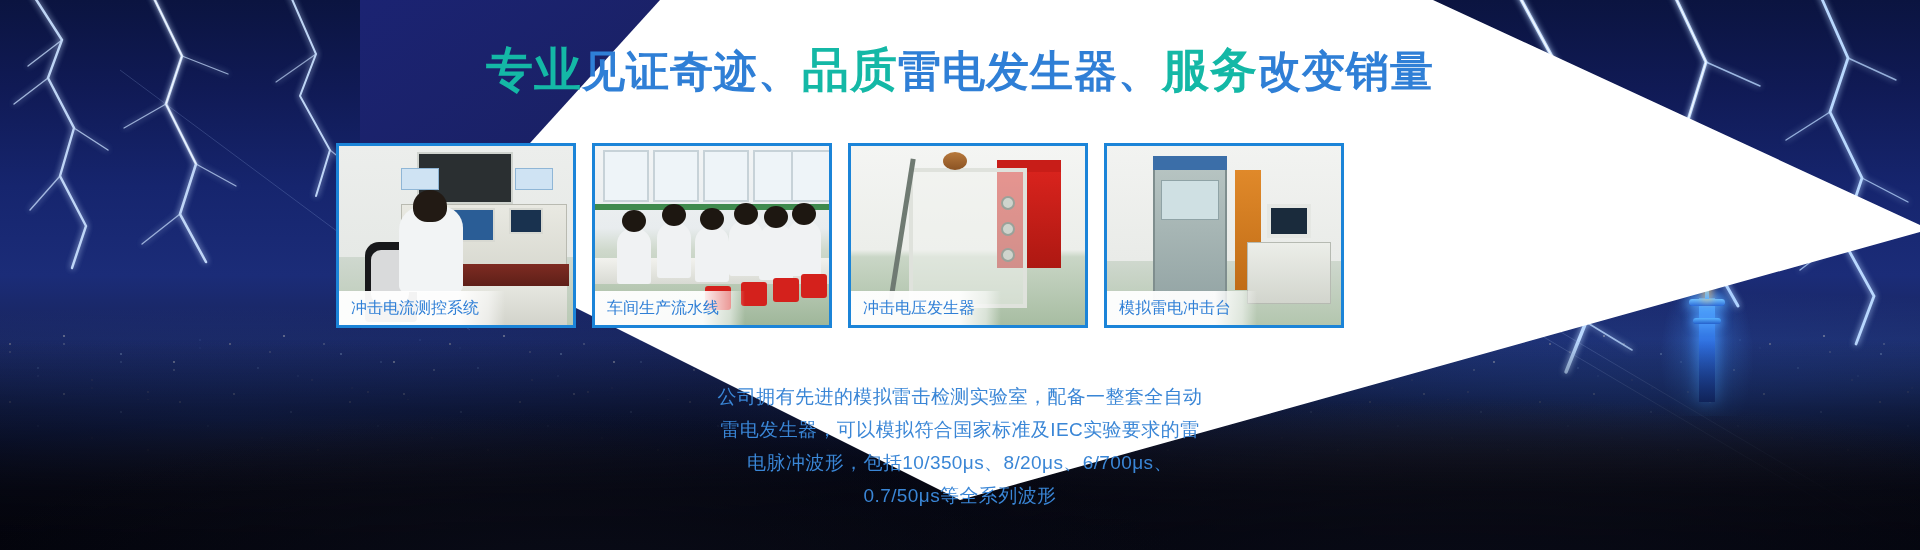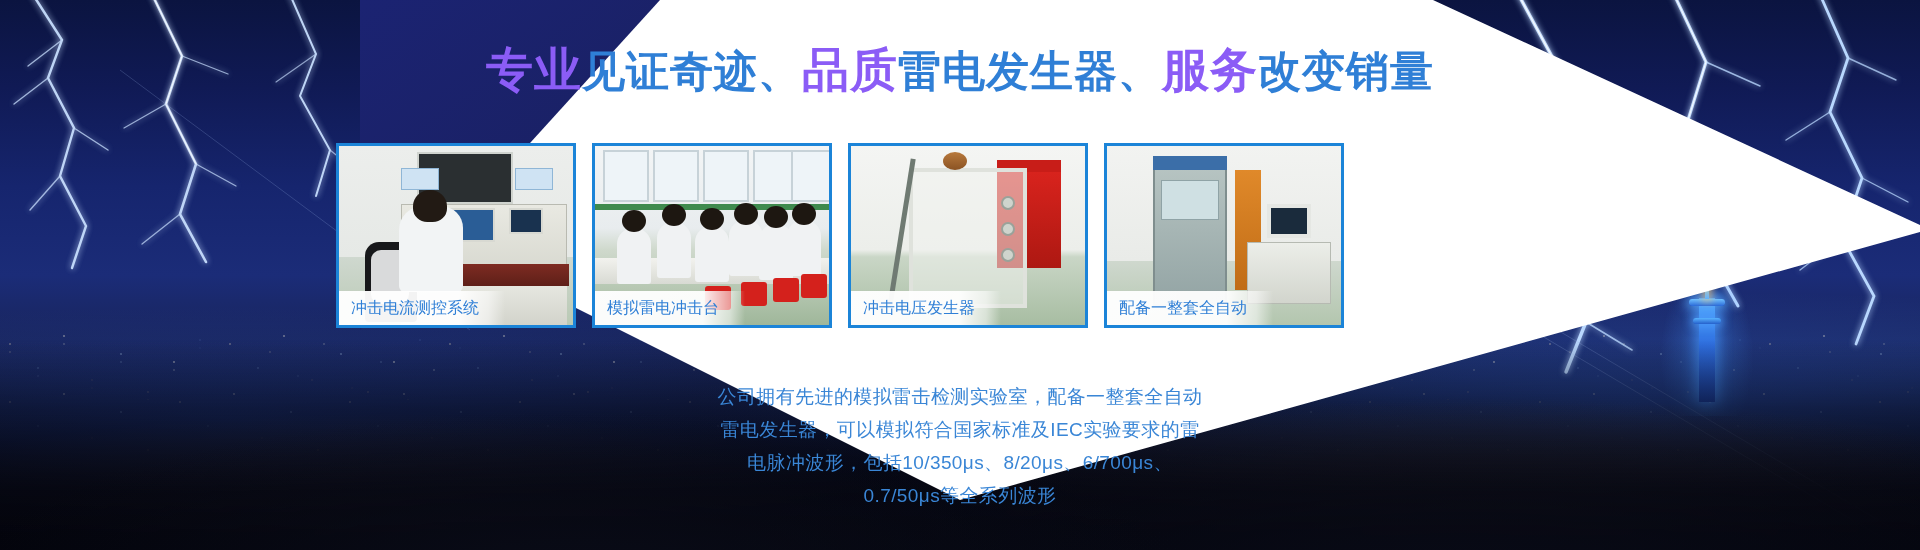--- a/index.html
+++ b/index.html
@@ -106,21 +106,21 @@
     background:linear-gradient(138deg, rgba(255,255,255,0) 46%, rgba(150,180,255,.20) 48%,
                rgba(255,255,255,0) 50%);
   }
 
   
   .headline {
     position:absolute; top:46px; left:0; width:1920px; text-align:center;
     white-space:nowrap; z-index:30;
   }
   .headline span { font-size:43px; font-weight:bold; line-height:1; letter-spacing:1px; }
-  .hl-red  { color:#8b5cf6; font-size:47px !important; }
+  .hl-red  { color:#14b8a6; font-size:47px !important; }
   .hl-blue { color:#2f7fd6; }
 
   
   .cards { position:absolute; top:143px; left:0; width:1680px; z-index:30;
            display:flex; justify-content:center; gap:16px; }
   .card {
     position:relative; width:240px; height:185px;
     border:3px solid #1b84d8; background:#dfe6ea; overflow:hidden;
   }
   .card .photo { position:absolute; inset:0; }
@@ -327,21 +327,21 @@
           <div class="wh" style="left:139px;top:57px"></div>
         <div class="w" style="left:164px;top:78px"></div>
           <div class="wh" style="left:169px;top:60px"></div>
         <div class="w" style="left:192px;top:74px"></div>
           <div class="wh" style="left:197px;top:57px"></div>
         <div class="st" style="left:110px;top:140px"></div>
           <div class="st" style="left:146px;top:136px"></div>
         <div class="st" style="left:178px;top:132px"></div>
           <div class="st" style="left:206px;top:128px"></div>
       </div>
-      <div class="cap">模拟雷电冲击台</div>
+      <div class="cap">车间生产流水线</div>
     </div>
 
     <div class="card">
       <div class="photo sc s3">
         <div class="redbox2"></div>
           <div class="redbox"></div>
         <div class="frame"></div>
         <div class="rod"></div>
           <div class="ball"></div>
         <div class="cyl" style="left:150px; top:50px"></div>
@@ -353,21 +353,21 @@
 
     <div class="card">
       <div class="photo sc s4">
         <div class="cab"></div>
           <div class="cabtop"></div>
           <div class="panel"></div>
         <div class="orange"></div>
         <div class="bench"></div>
           <div class="monitor"></div>
       </div>
-      <div class="cap">配备一整套全自动</div>
+      <div class="cap">模拟雷电冲击台</div>
     </div>
 
   </div>
 
   <div class="para">
     <div>公司拥有先进的模拟雷击检测实验室，配备一整套全自动</div>
     <div>雷电发生器，可以模拟符合国家标准及IEC实验要求的雷</div>
     <div>电脉冲波形，包括10/350μs、8/20μs、6/700μs、</div>
     <div>0.7/50μs等全系列波形</div>
   </div>

